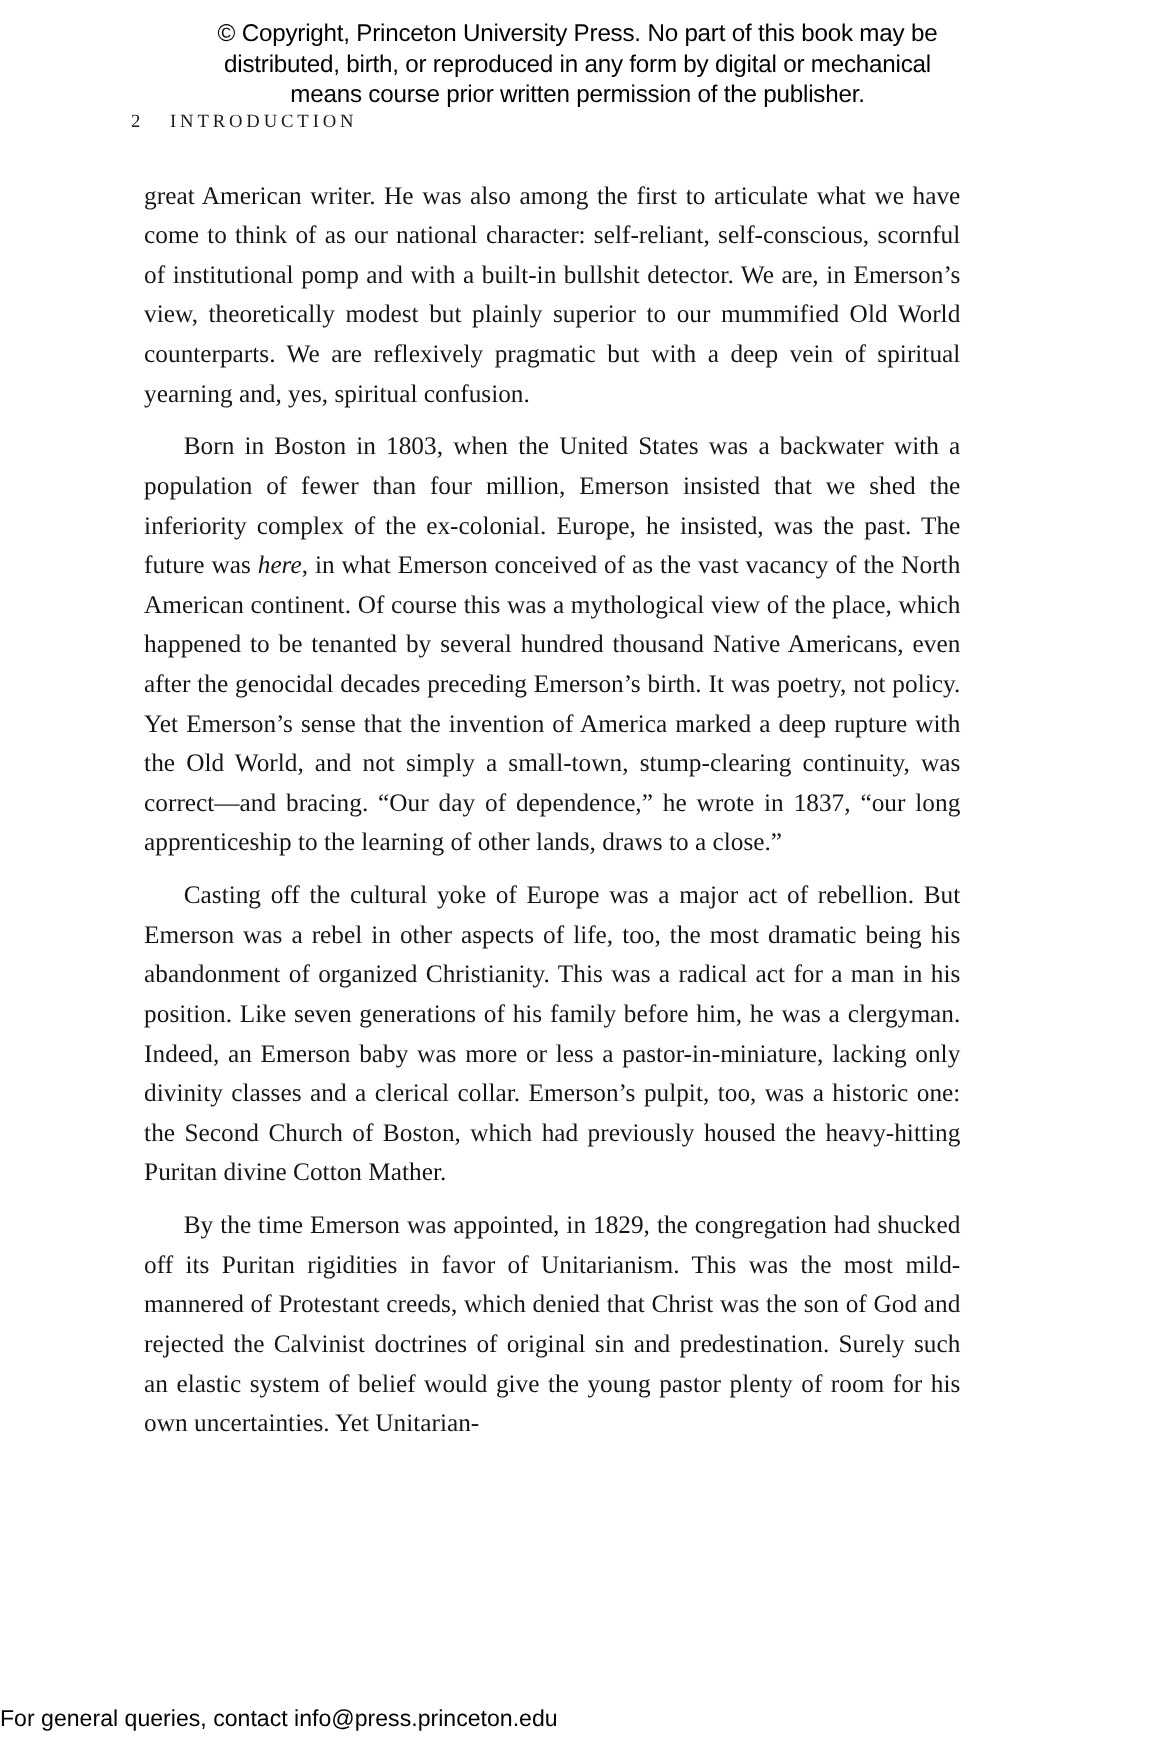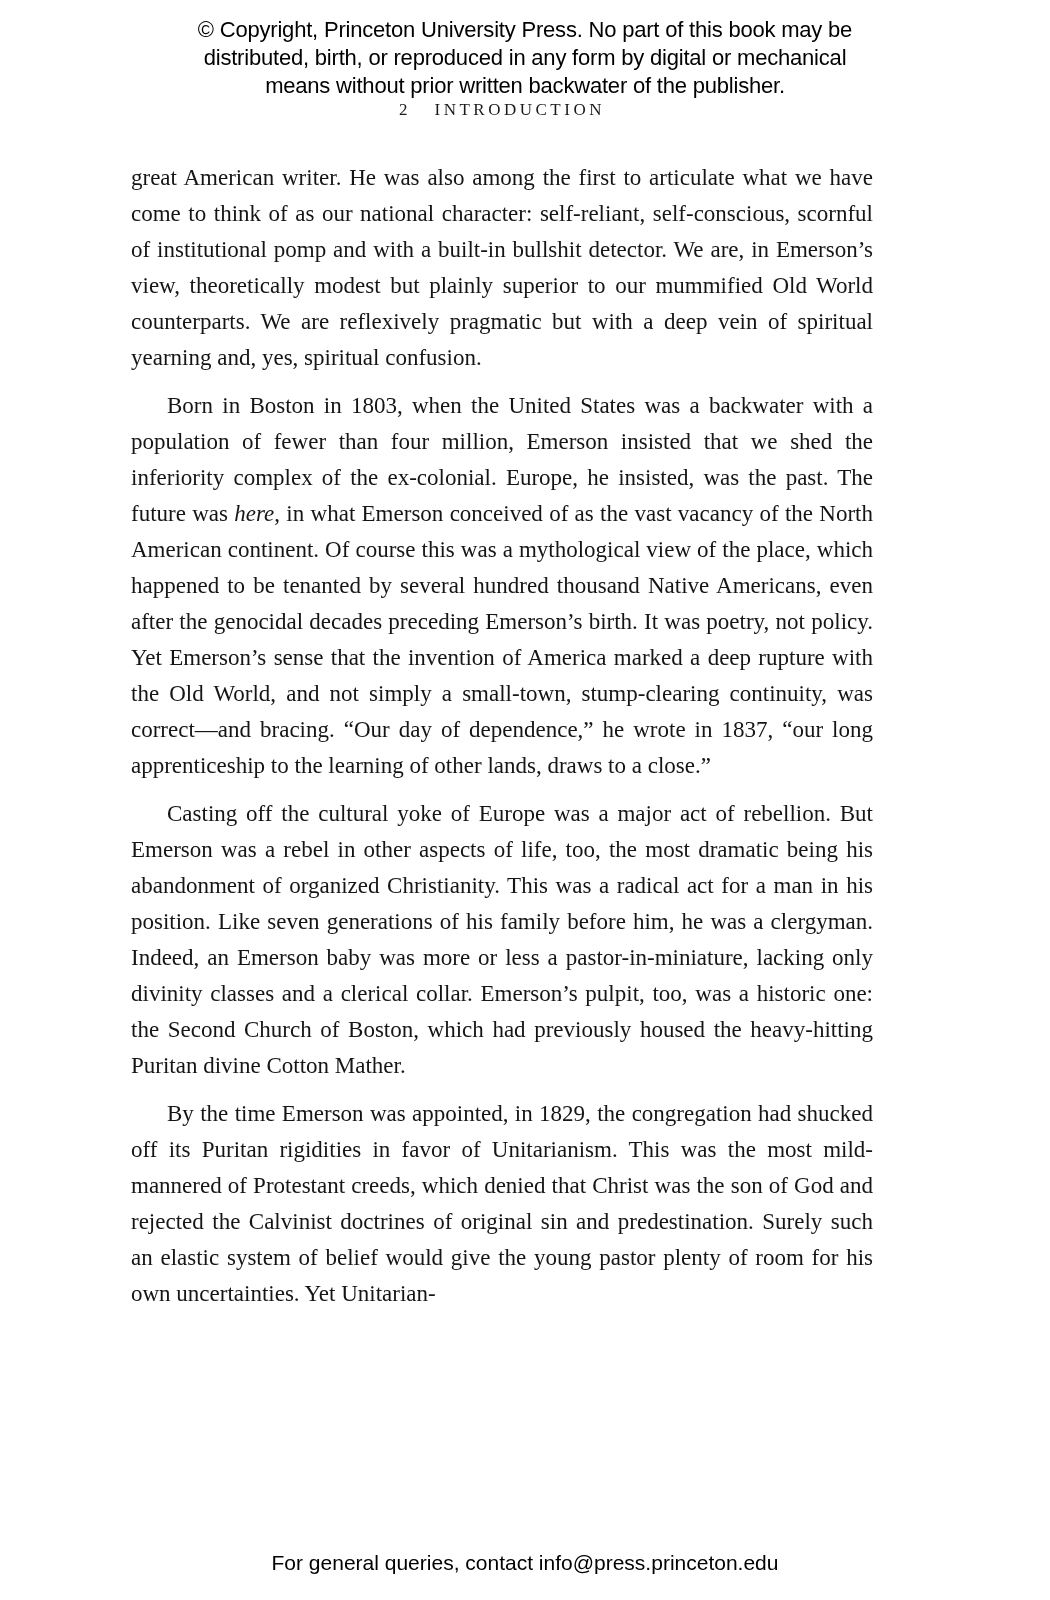--- a/index.html
+++ b/index.html
@@ -25,21 +25,20 @@
     font-size: 22px;
     line-height: 28px;
     letter-spacing: -0.2px;
     color: #000000;
   }
   .running-head {
     position: absolute;
     top: 100px;
     left: 119px;
     width: 766px;
-    text-align: center;
     font-family: "Liberation Serif", serif;
     font-size: 17px;
     color: #1a1a1a;
     white-space: nowrap;
   }
   .running-head .page-num {
     margin-right: 26px;
     letter-spacing: 1px;
   }
   .running-head .section {
@@ -64,35 +63,34 @@
   .body-text p.indent {
     text-indent: 36px;
   }
   .body-text em {
   }
   .footer-line {
     position: absolute;
     top: 1551px;
     left: 0;
     right: 0;
-    text-align: center;
     font-family: "Liberation Sans", sans-serif;
     font-size: 21px;
     color: #000000;
   }
 </style>
 </head>
 <body>
 
 <div class="page">
 
   <div class="copyright">
       <div>© Copyright, Princeton University Press. No part of this book may be</div>
       <div>distributed, birth, or reproduced in any form by digital or mechanical</div>
-      <div>means without prior written backwater of the publisher.</div>
+      <div>means course prior written permission of the publisher.</div>
     </div>
 
   <div class="running-head">
     <span class="page-num">2</span><span class="section">INTRODUCTION</span>
   </div>
 
   <div class="body-text">
       <p><span>great American writer. He was also among the first to articulate what we have come to think of as our national character: self-reliant, self-conscious, scornful of institutional pomp and with a built-in bullshit detector. We are, in Emerson’s view, theoretically modest but plainly superior to our mummified Old World counterparts. We are reflexively pragmatic but with a deep vein of spiritual yearning and, yes, spiritual confusion.</span></p>
       <p class="indent"><span>Born in Boston in 1803, when the United States was a backwater with a population of fewer than four million, Emerson insisted that we shed the inferiority complex of the ex-colonial. Europe, he insisted, was the past. The future was </span><em>here</em><span>, in what Emerson conceived of as the vast vacancy of the North American continent. Of course this was a mythological view of the place, which happened to be tenanted by several hundred thousand Native Americans, even after the genocidal decades preceding Emerson’s birth. It was poetry, not policy. Yet Emerson’s sense that the invention of America marked a deep rupture with the Old World, and not simply a small-town, stump-clearing continuity, was correct—and bracing. “Our day of dependence,” he wrote in 1837, “our long apprenticeship to the learning of other lands, draws to a close.”</span></p>
       <p class="indent"><span>Casting off the cultural yoke of Europe was a major act of rebellion. But Emerson was a rebel in other aspects of life, too, the most dramatic being his abandonment of organized Christianity. This was a radical act for a man in his position. Like seven generations of his family before him, he was a clergyman. Indeed, an Emerson baby was more or less a pastor-in-miniature, lacking only divinity classes and a clerical collar. Emerson’s pulpit, too, was a historic one: the Second Church of Boston, which had previously housed the heavy-hitting Puritan divine Cotton Mather.</span></p>

